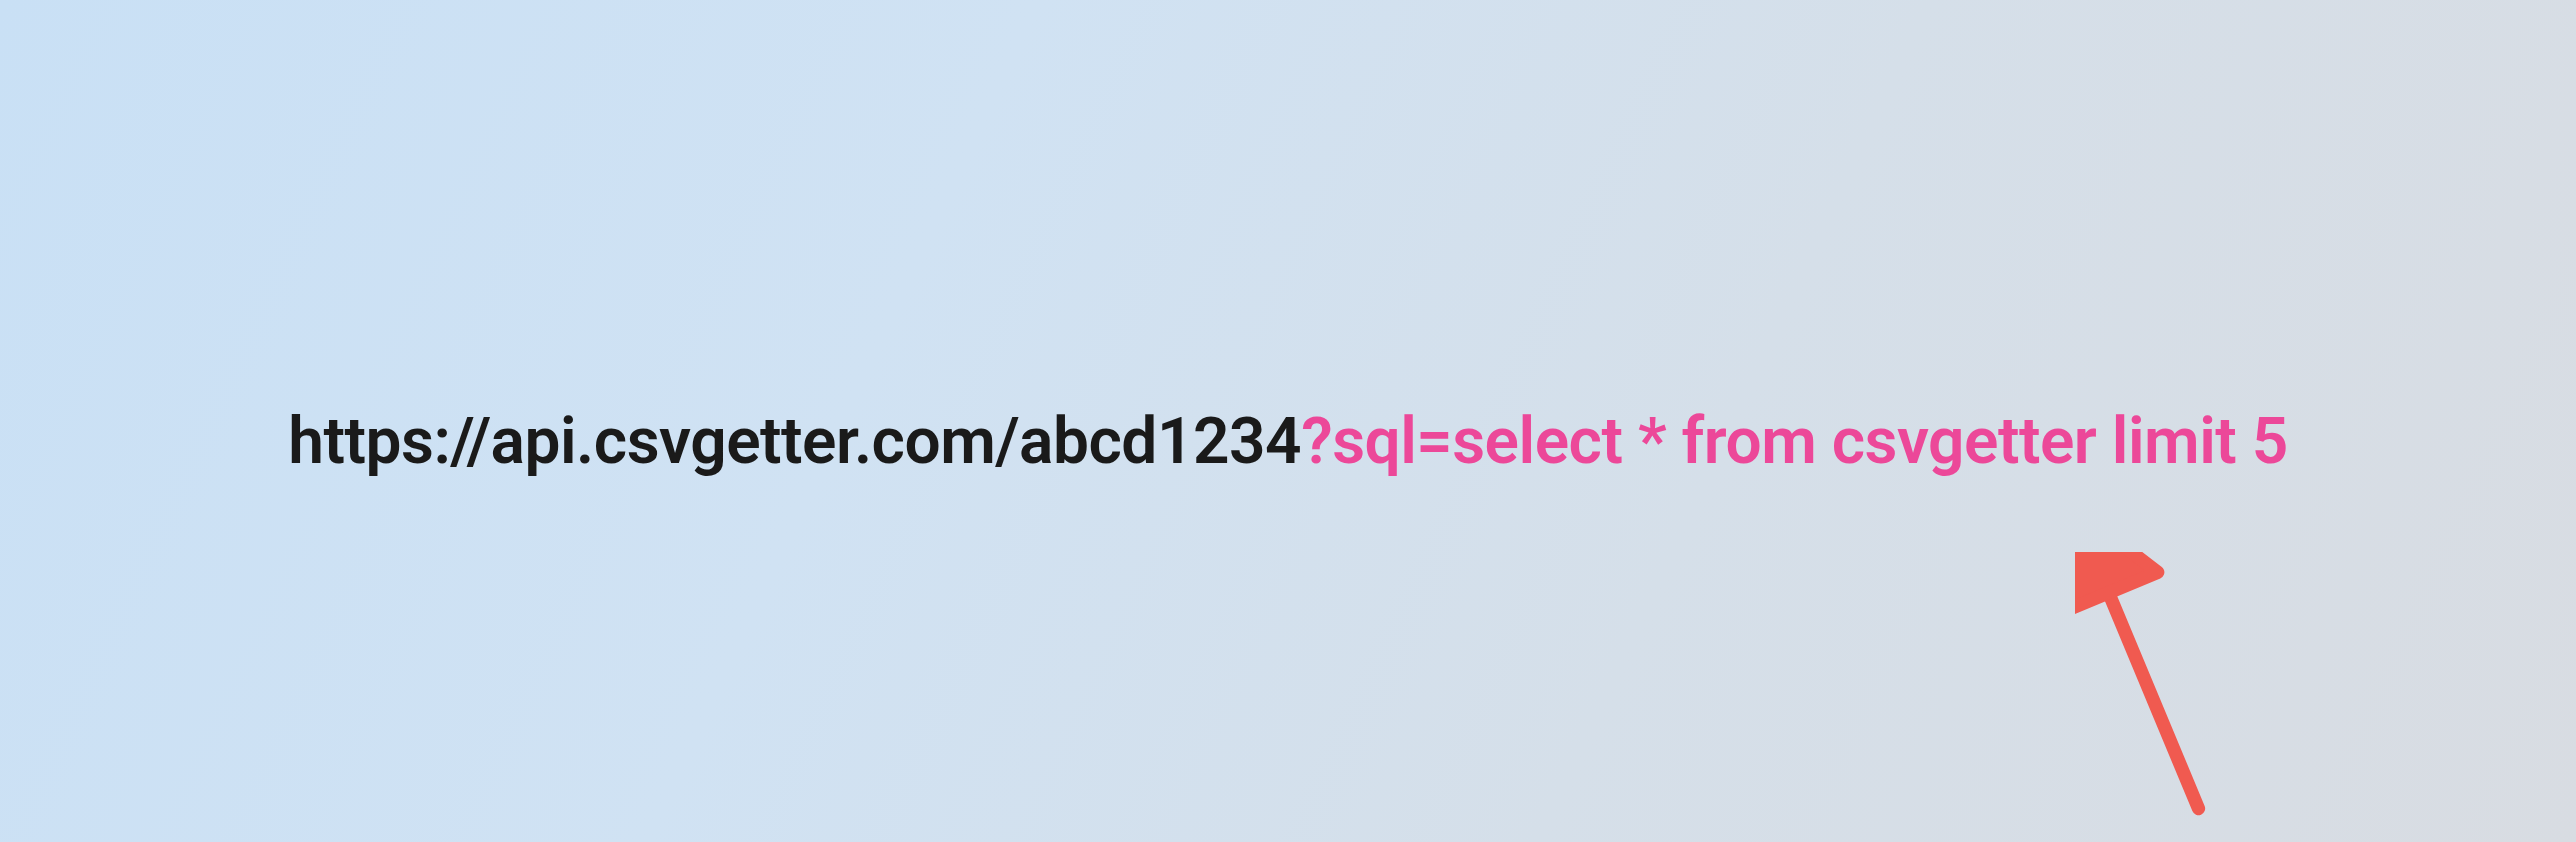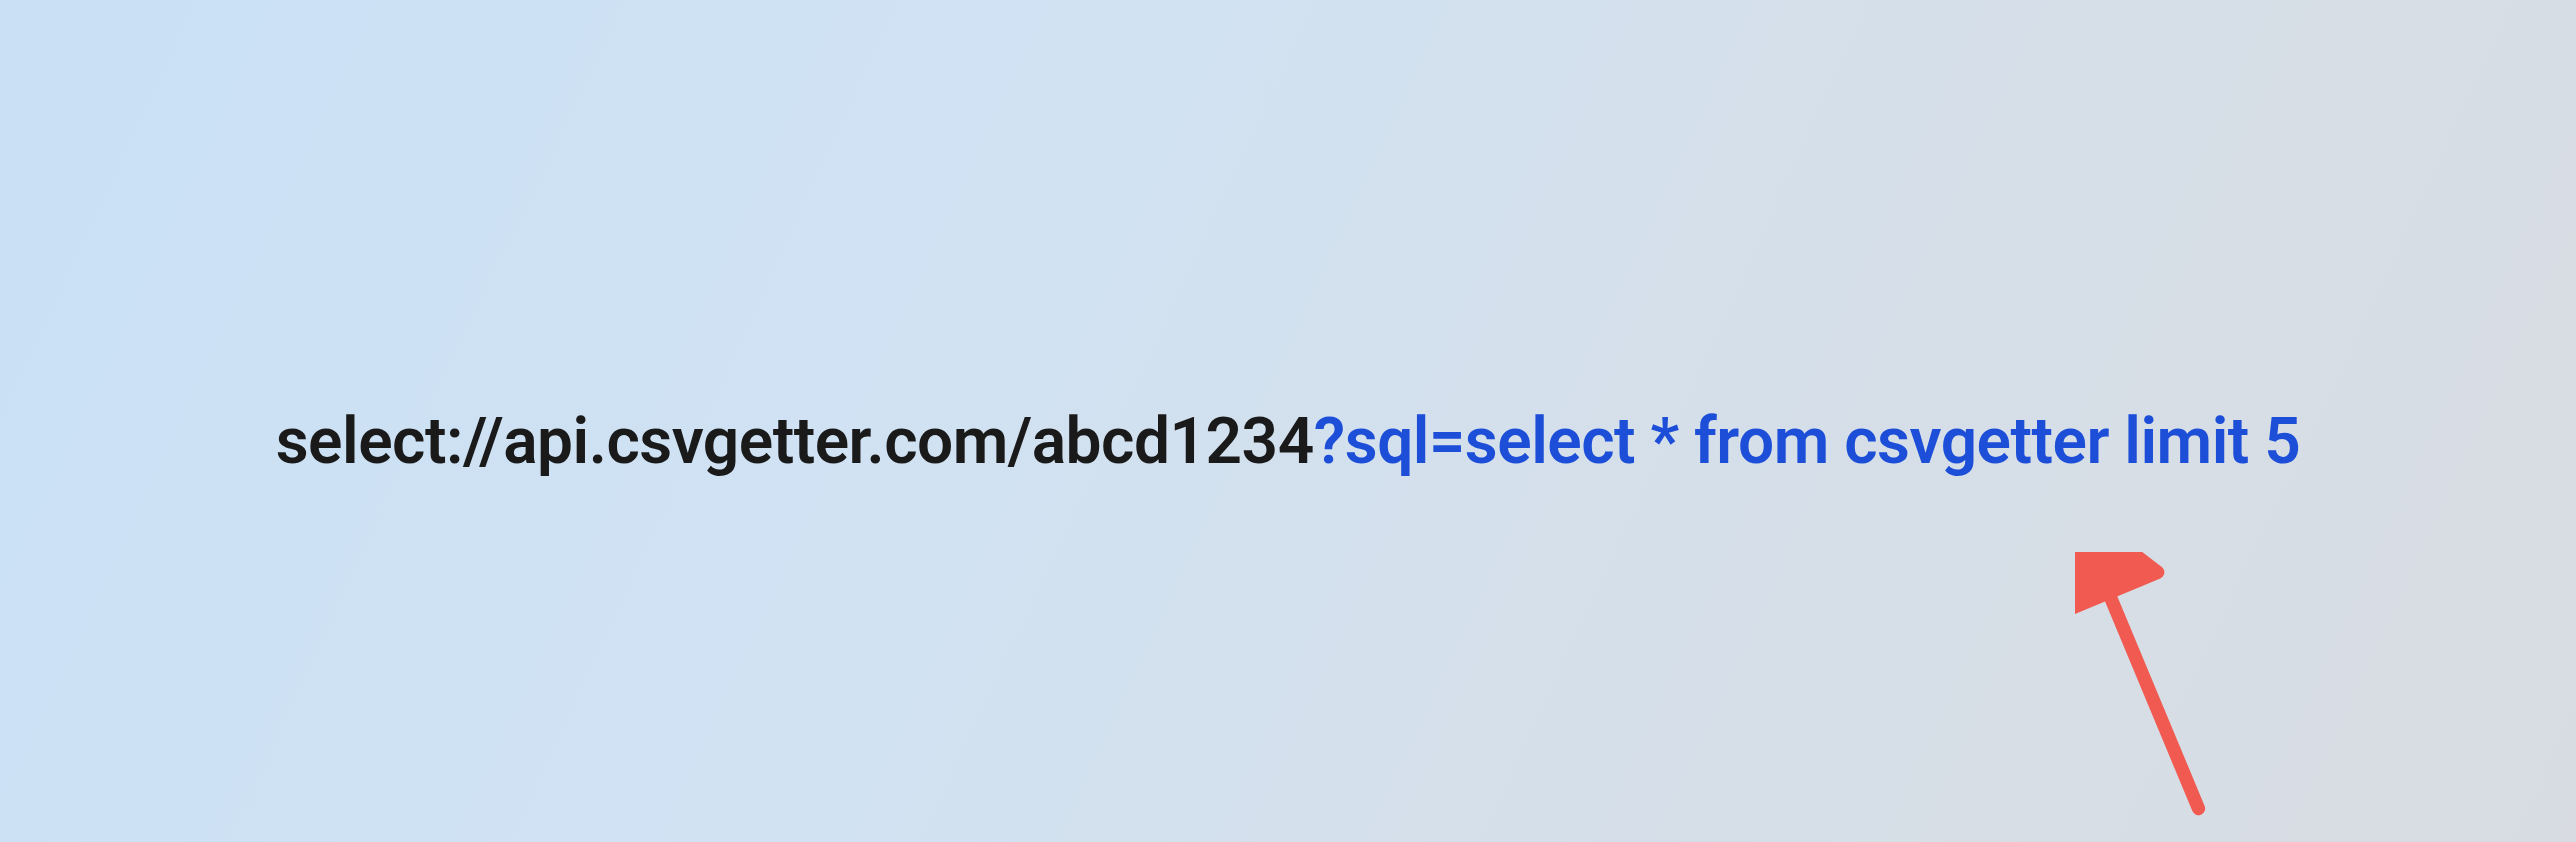--- a/index.html
+++ b/index.html
@@ -22,36 +22,36 @@
       transform: translateX(-50%);
       white-space: nowrap;
       font-size: 64px;
       font-weight: 600;
       letter-spacing: -0.5px;
     }
     .url-base {
       color: #1a1a1a;
     }
     .url-query {
-      color: #1d4ed8;
+      color: #ec4899;
       text-align: center;
     }
     .arrow {
       position: absolute;
       top: 552px;
       left: 2075px;
       width: 190px;
       height: 285px;
     }
   </style>
 </head>
 <body>
 
 <div class="url-container">
-  <span class="url-base">select://api.csvgetter.com/abcd1234</span><span class="url-query">?sql=select * from csvgetter limit 5</span>
+  <span class="url-base">https://api.csvgetter.com/abcd1234</span><span class="url-query">?sql=select * from csvgetter limit 5</span>
 </div>
 
 <svg class="arrow" viewBox="0 0 200 300">
   <defs>
     <marker id="arrowhead" markerWidth="12" markerHeight="12" refX="3" refY="6" orient="auto" markerUnits="strokeWidth">
       <path d="M2,2 L2,10 L9,6 z" fill="#f05a50" stroke="#f05a50" stroke-width="1" stroke-linejoin="round"></path>
     </marker>
   </defs>
   <line x1="130" y1="270" x2="30" y2="30" stroke="#f05a50" stroke-width="14" stroke-linecap="round" marker-end="url(#arrowhead)"></line>
 </svg>

